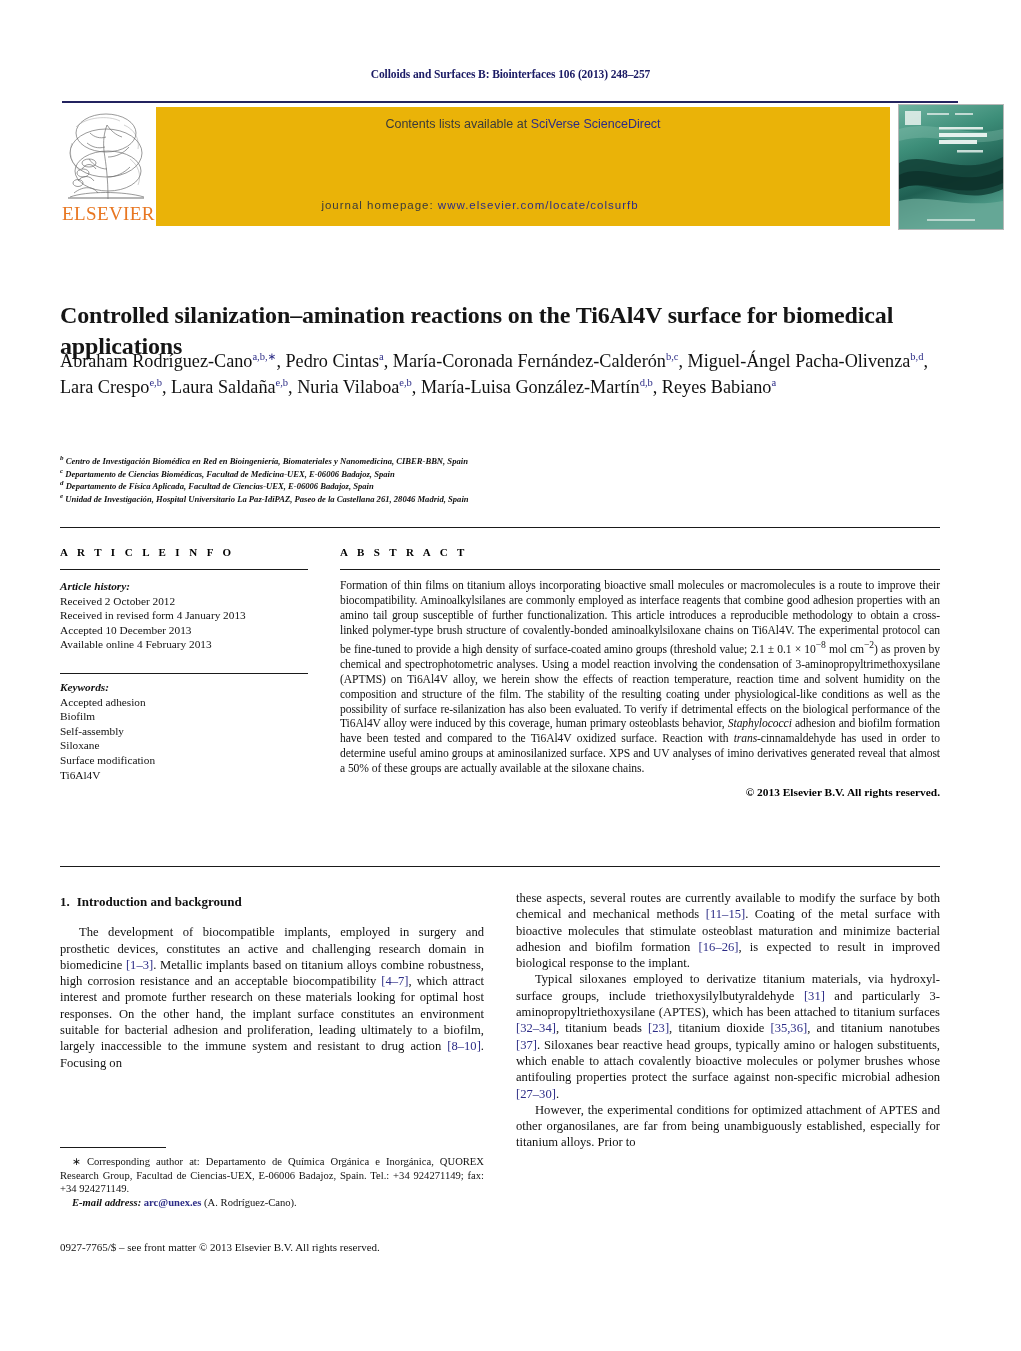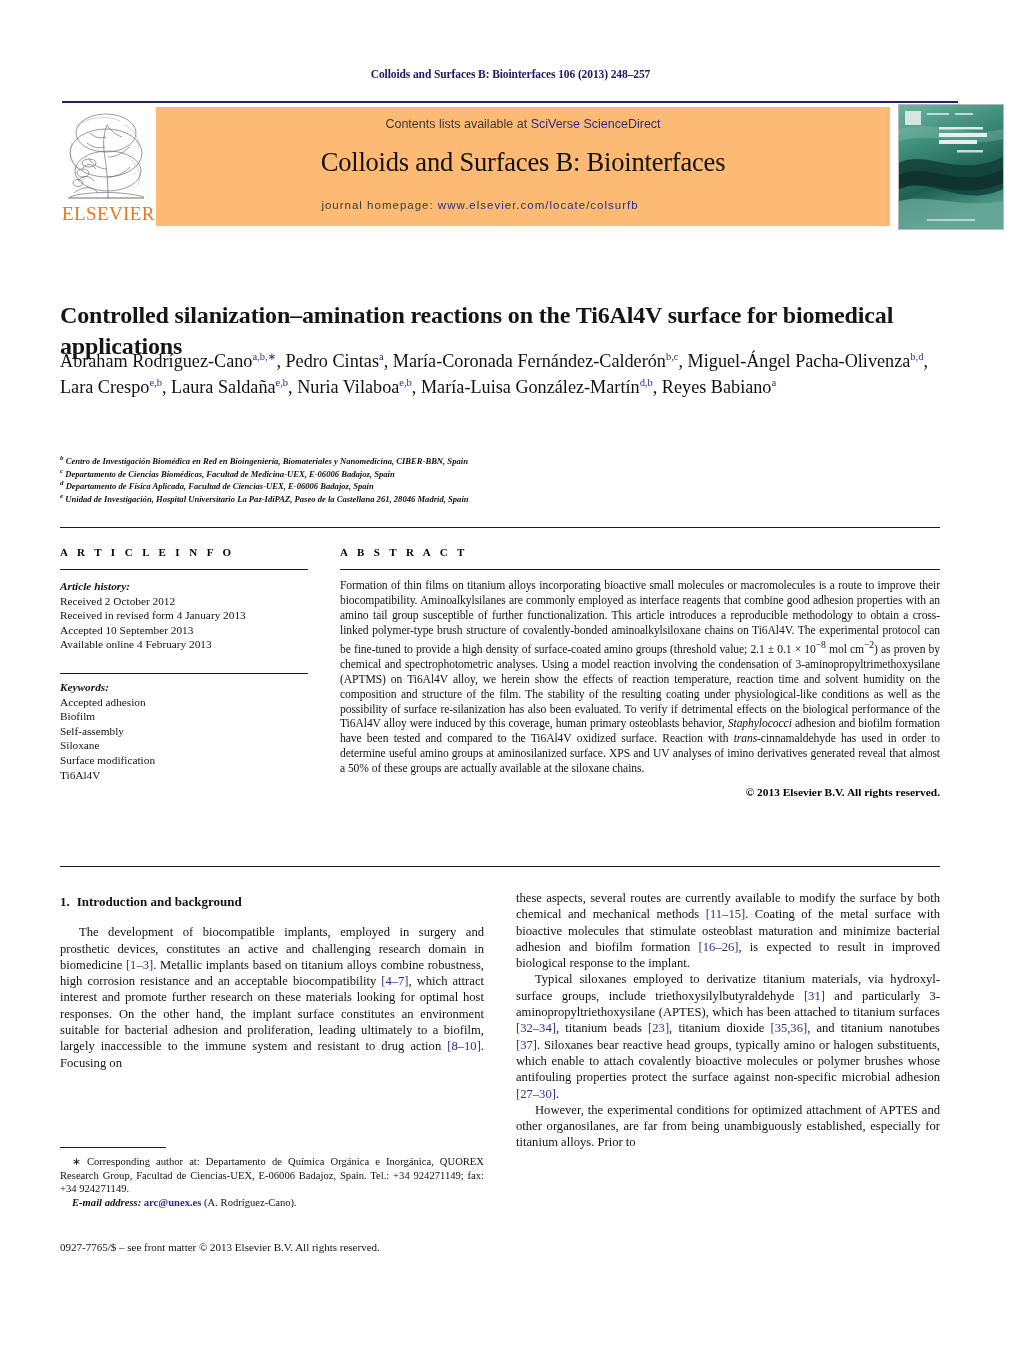--- a/index.html
+++ b/index.html
@@ -71,21 +71,21 @@
     font-family: "Liberation Serif", serif;
     font-size: 19px;
     letter-spacing: 0.4px;
     color: #e87722;
   }
   .grey-panel {
     position: absolute;
     left: 94px; top: 6px;
     width: 734px;
     height: 119px;
-    background: #fdba74;
+    background: #eab308;
   }
   .contents-line {
     position: absolute;
     left: 0; top: 10px;
     width: 734px;
     text-align: center;
     font-family: "Liberation Sans", sans-serif;
     font-size: 12.5px;
     color: #3a3a3a;
   }
@@ -334,21 +334,20 @@
             <path d="M66 52 C74 58 78 68 74 78"></path>
           </g>
           <line x1="4" y1="91" x2="80" y2="91" stroke="#6e6e6e" stroke-width="1.1"></line>
         </svg>
       </div>
       <div class="elsevier-word">ELSEVIER</div>
     </div>
 
     <div class="grey-panel">
       <div class="contents-line"><span>Contents lists available at </span><span class="sd-link">SciVerse ScienceDirect</span></div>
-      <div class="journal-title">Colloids and Surfaces B: Biointerfaces</div>
       <div class="homepage-line"><span>journal homepage: </span><span class="hp-url">www.elsevier.com/locate/colsurfb</span></div>
     </div>
 
     <div class="cover-thumb">
       <svg width="104" height="124" viewBox="0 0 104 124" aria-hidden="true">
         <defs>
           <linearGradient id="cg" x1="0" y1="0" x2="0.3" y2="1">
             <stop offset="0%" stop-color="#6fb3a0"></stop>
             <stop offset="35%" stop-color="#3d8e79"></stop>
             <stop offset="70%" stop-color="#1f5f52"></stop>
@@ -384,21 +383,21 @@
   <div class="info-rule-top"></div>
 
   <div class="article-info">
     <div class="secthead">A R T I C L E    I N F O</div>
     <div class="ai-rule" style="margin-top:11px;"></div>
     <div class="ai-block" style="margin-top:9px;">
       <div class="lbl">Article history:</div>
       <div>
           <div>Received 2 October 2012</div>
           <div>Received in revised form 4 January 2013</div>
-          <div>Accepted 10 September 2013</div>
+          <div>Accepted 10 December 2013</div>
           <div>Available online 4 February 2013</div>
         </div>
     </div>
     <div class="ai-rule" style="margin-top:21px;"></div>
     <div class="ai-block" style="margin-top:6px;">
       <div class="lbl">Keywords:</div>
       <div>
           <div>Accepted adhesion</div>
           <div>Biofilm</div>
           <div>Self-assembly</div>

